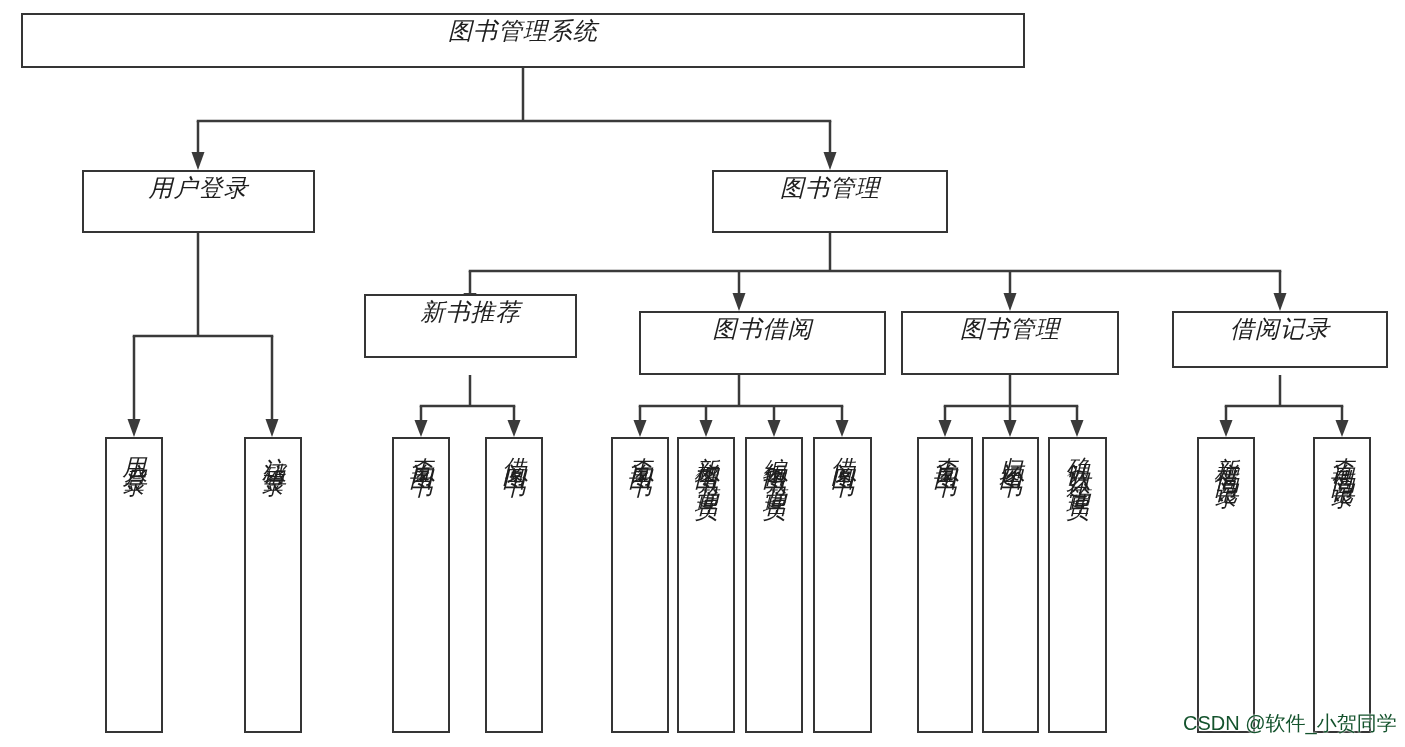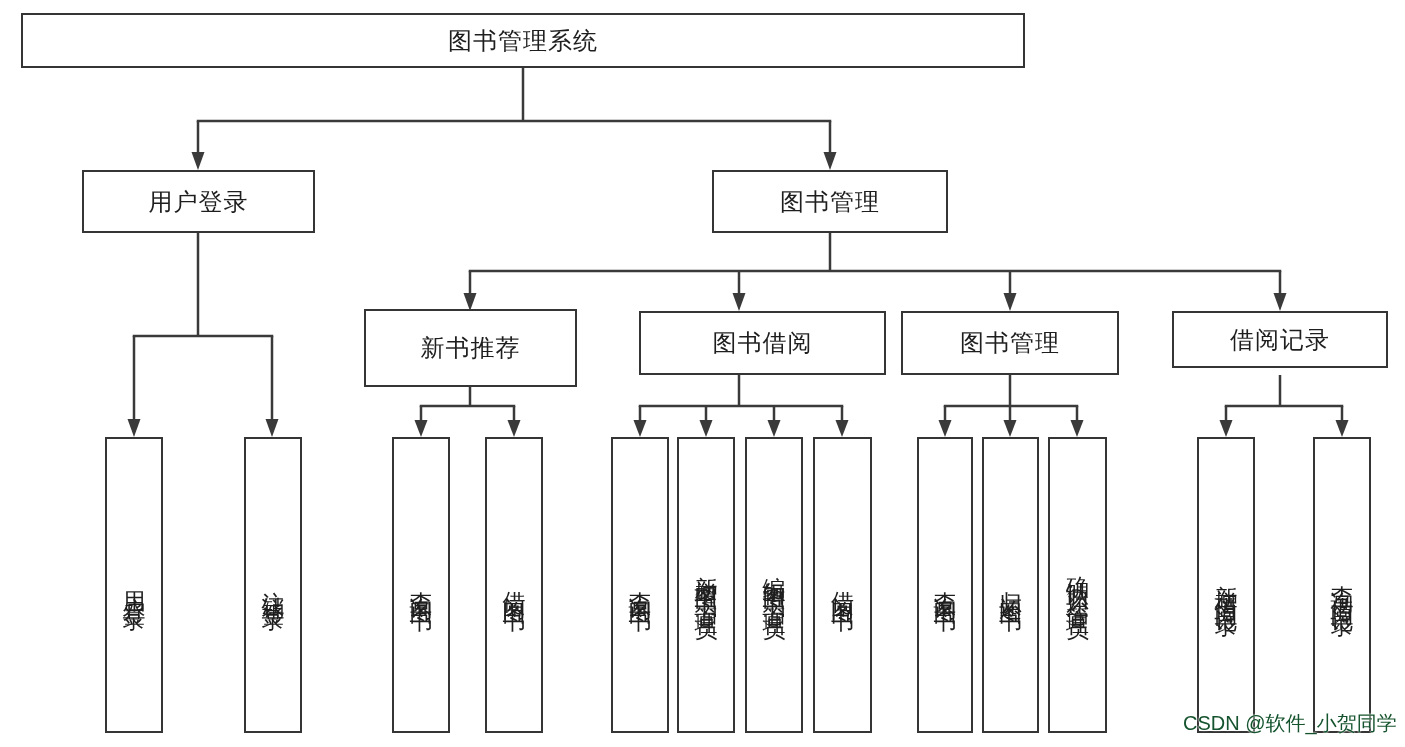--- a/index.html
+++ b/index.html
@@ -27,24 +27,25 @@
   }
   .connectors polygon {
     fill: #3a3a3a;
   }
   .box {
     position: absolute;
     box-sizing: border-box;
     border: 2.5px solid #353535;
     background: #ffffff;
     display: flex;
-    align-items: center;
+    align-items: flex-start;
     justify-content: center;
     z-index: 2;
     color: #1e1e1e;
+    font-style: italic;
   }
   .h-label {
     font-size: 24px;
     letter-spacing: 1px;
     white-space: nowrap;
     color: #1e1e1e;
   }
   .v-label {
     writing-mode: vertical-rl;
     text-orientation: mixed;
@@ -135,21 +136,21 @@
     <span class="h-label">图书管理系统</span>
   </div>
 
   <div class="box" style="left:82px; top:170px; width:233px; height:63px;">
     <span class="h-label">用户登录</span>
   </div>
   <div class="box" style="left:712px; top:170px; width:236px; height:63px;">
     <span class="h-label">图书管理</span>
   </div>
 
-  <div class="box" style="left:364px; top:309px; width:213px; height:78px;">
+  <div class="box" style="left:364px; top:294px; width:213px; height:64px;">
     <span class="h-label">新书推荐</span>
   </div>
   <div class="box" style="left:639px; top:311px; width:247px; height:64px;">
     <span class="h-label">图书借阅</span>
   </div>
   <div class="box" style="left:901px; top:311px; width:218px; height:64px;">
     <span class="h-label">图书管理</span>
   </div>
   <div class="box" style="left:1172px; top:311px; width:216px; height:57px;">
     <span class="h-label">借阅记录</span>

